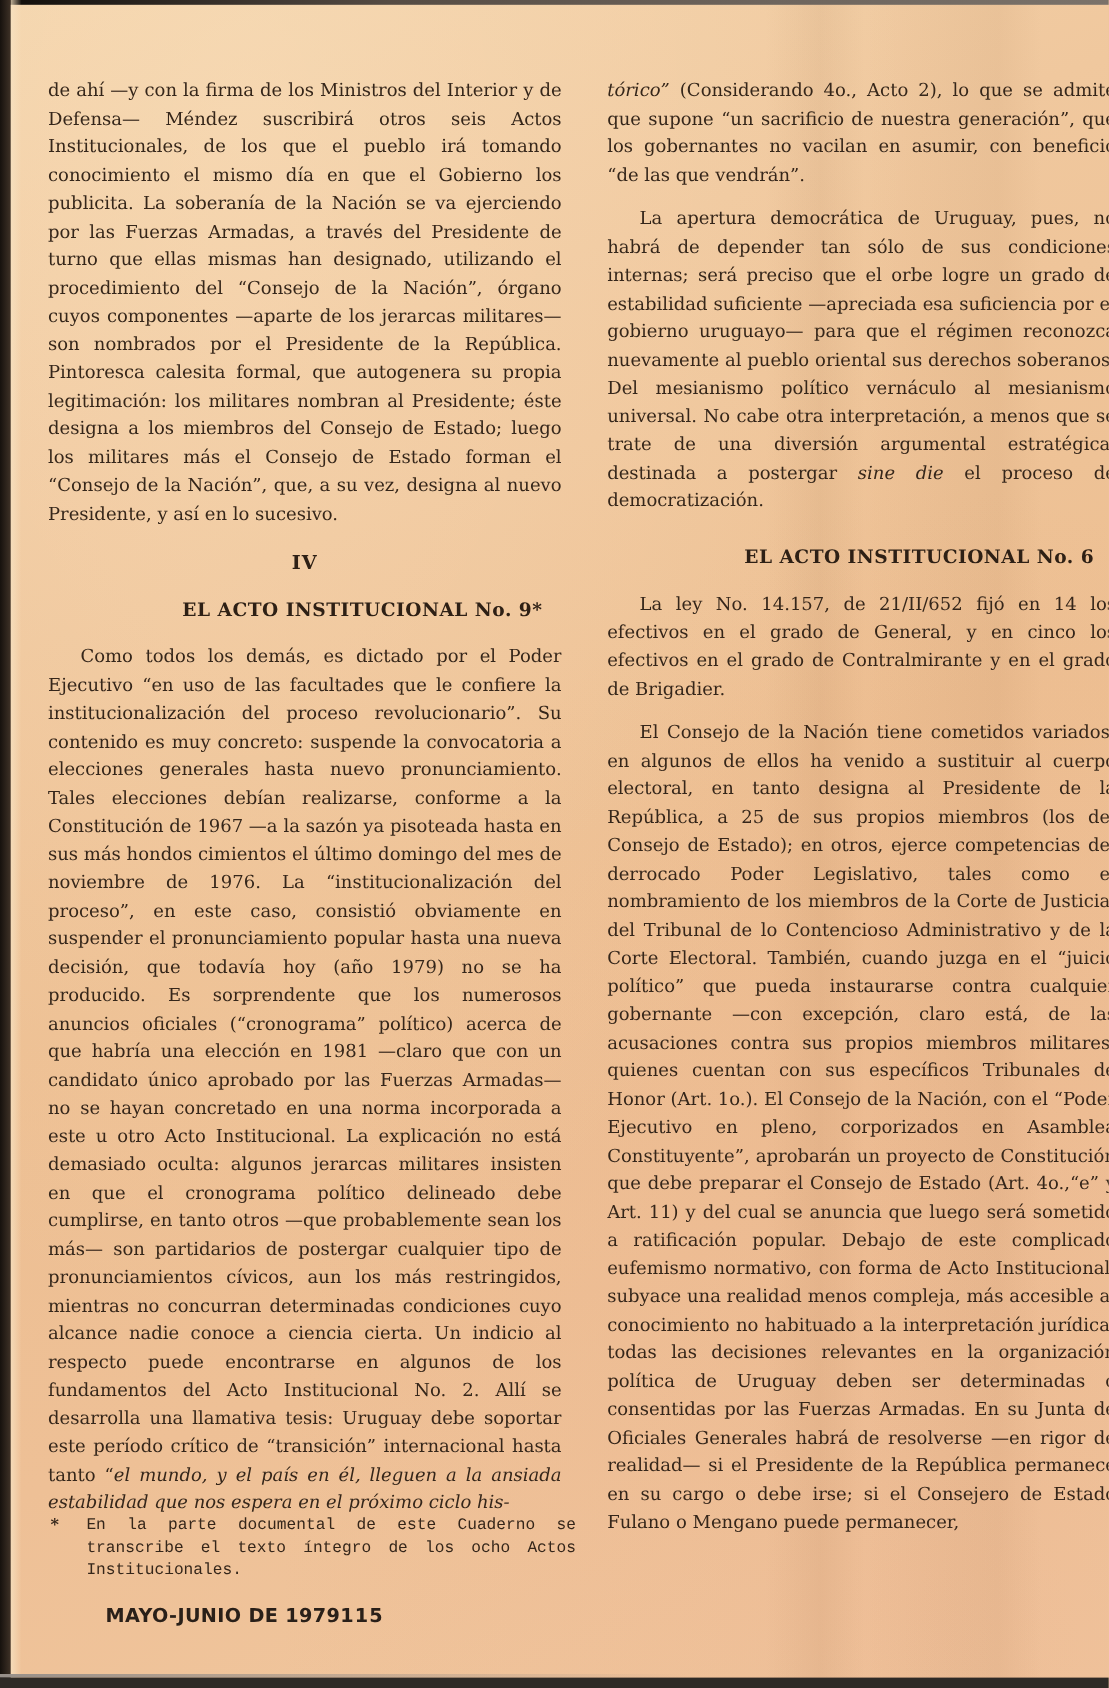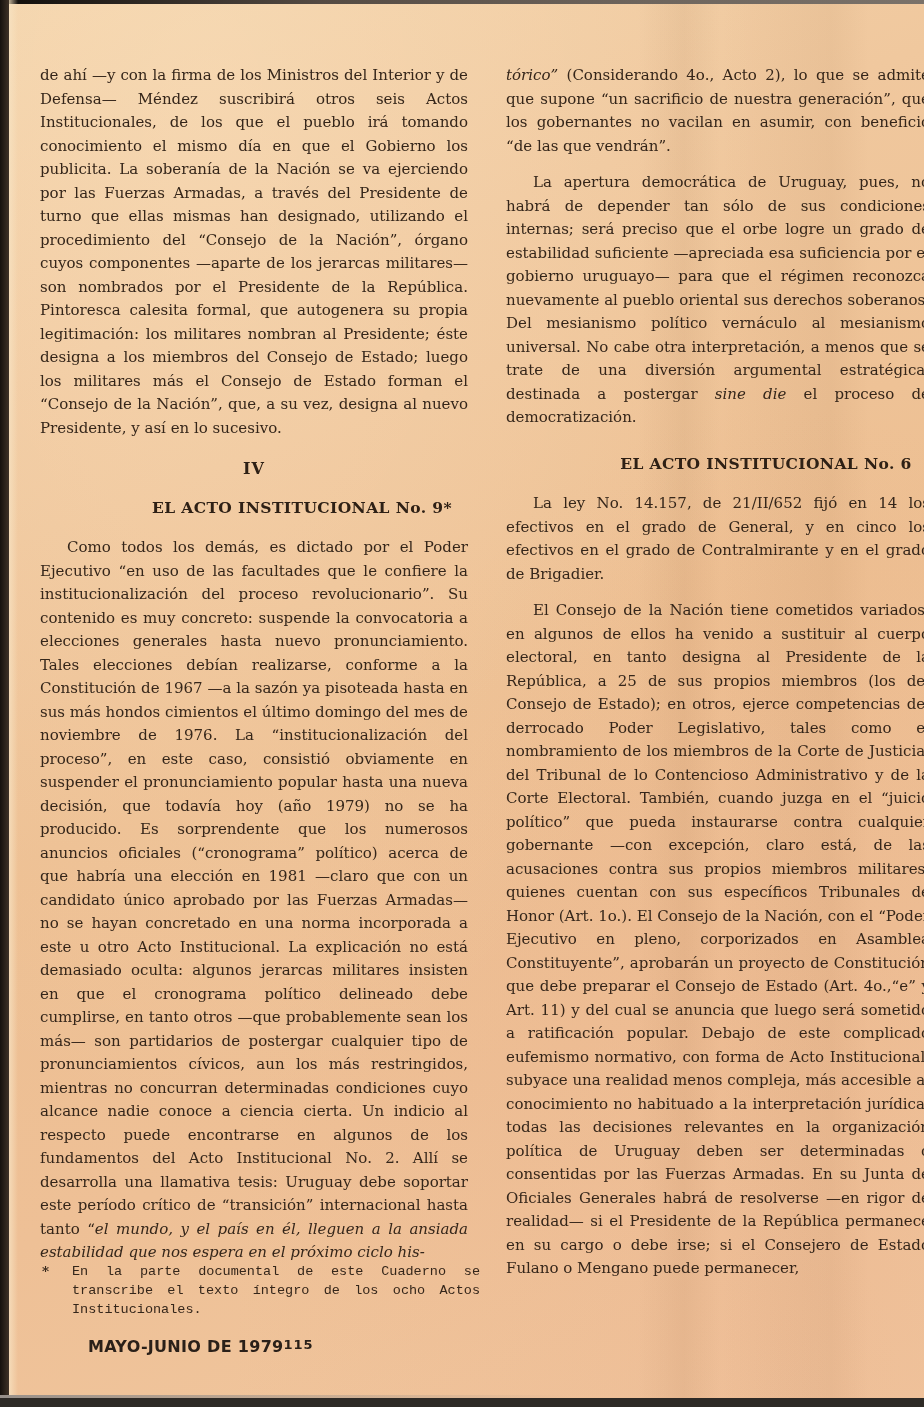--- a/index.html
+++ b/index.html
@@ -44,21 +44,21 @@
 
   .footnote { position:absolute; left:42px; top:1262px; width:438px;
     display:flex; font-size:13.5px; line-height:19px; color:#35261a; }
   .fn-marker { flex:none; width:30px; font-weight:bold; }
   .fn-text { flex:1; text-align:justify;font-family:Liberation Mono, monospace; }
 
   .footer { position:absolute; left:40px; right:26px; top:1337px;
     display:flex; justify-content:flex-start; align-items:flex-start;
     font-family:"DejaVu Sans", sans-serif; font-weight:bold; color:#2a2019;margin-left:48px; }
   .footer-issue { font-size:16px; letter-spacing:.3px; }
-  .footer-page { font-size:13px; letter-spacing:1px; }
+  .footer-page { font-size:16px; letter-spacing:1px; }
 </style>
 </head>
 <body>
 
 <div class="page">
   <div class="texture"></div>
   <div class="edge-top"></div>
   <div class="edge-left"></div>
   <div class="edge-left-hl"></div>
   <div class="edge-bottom-hl"></div>

